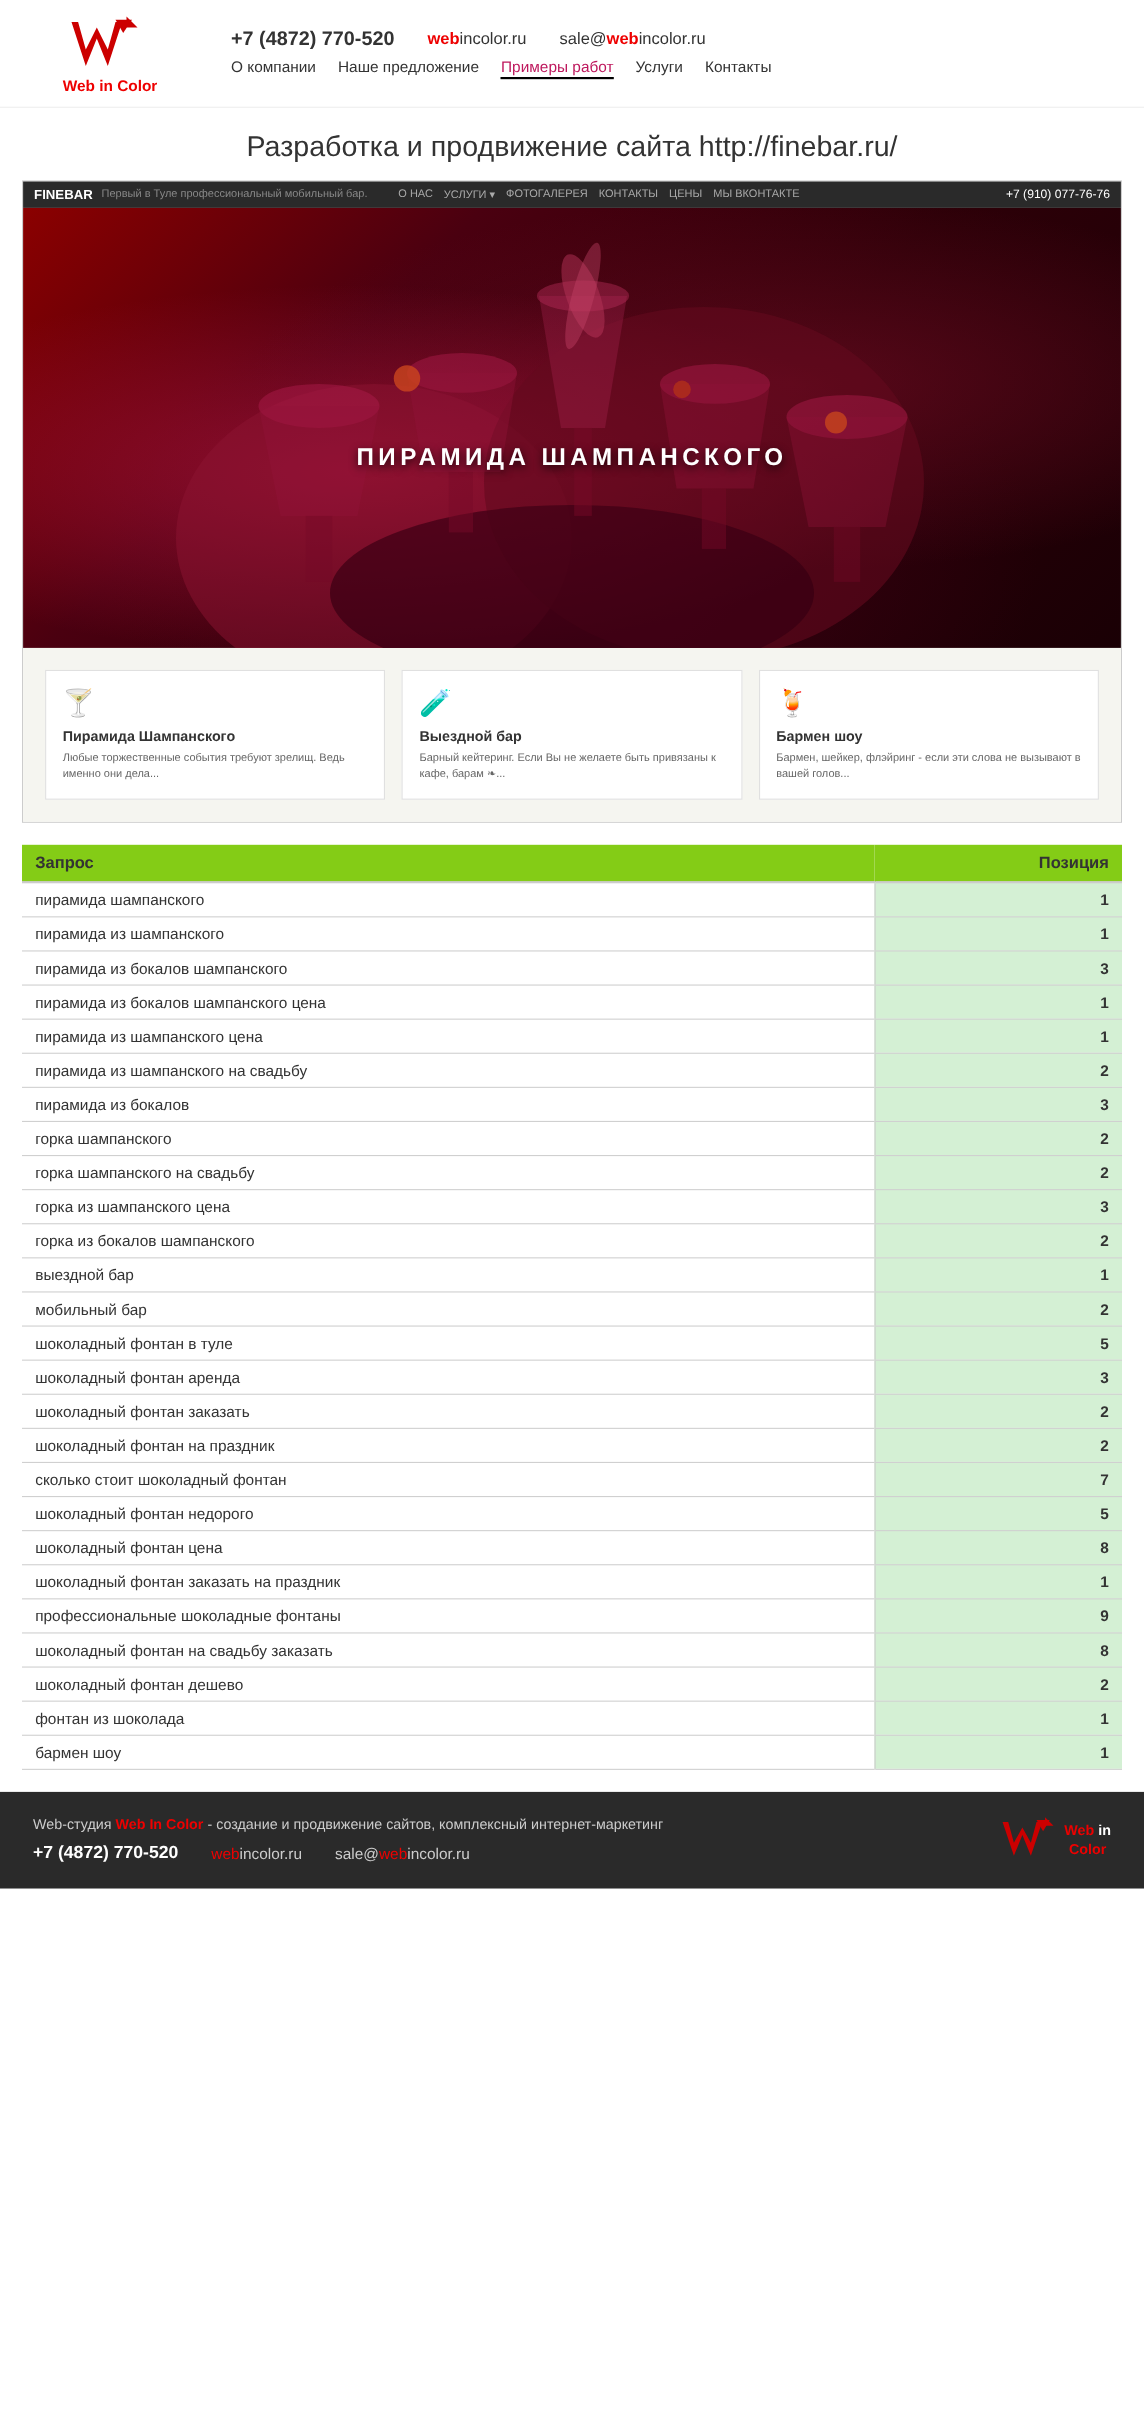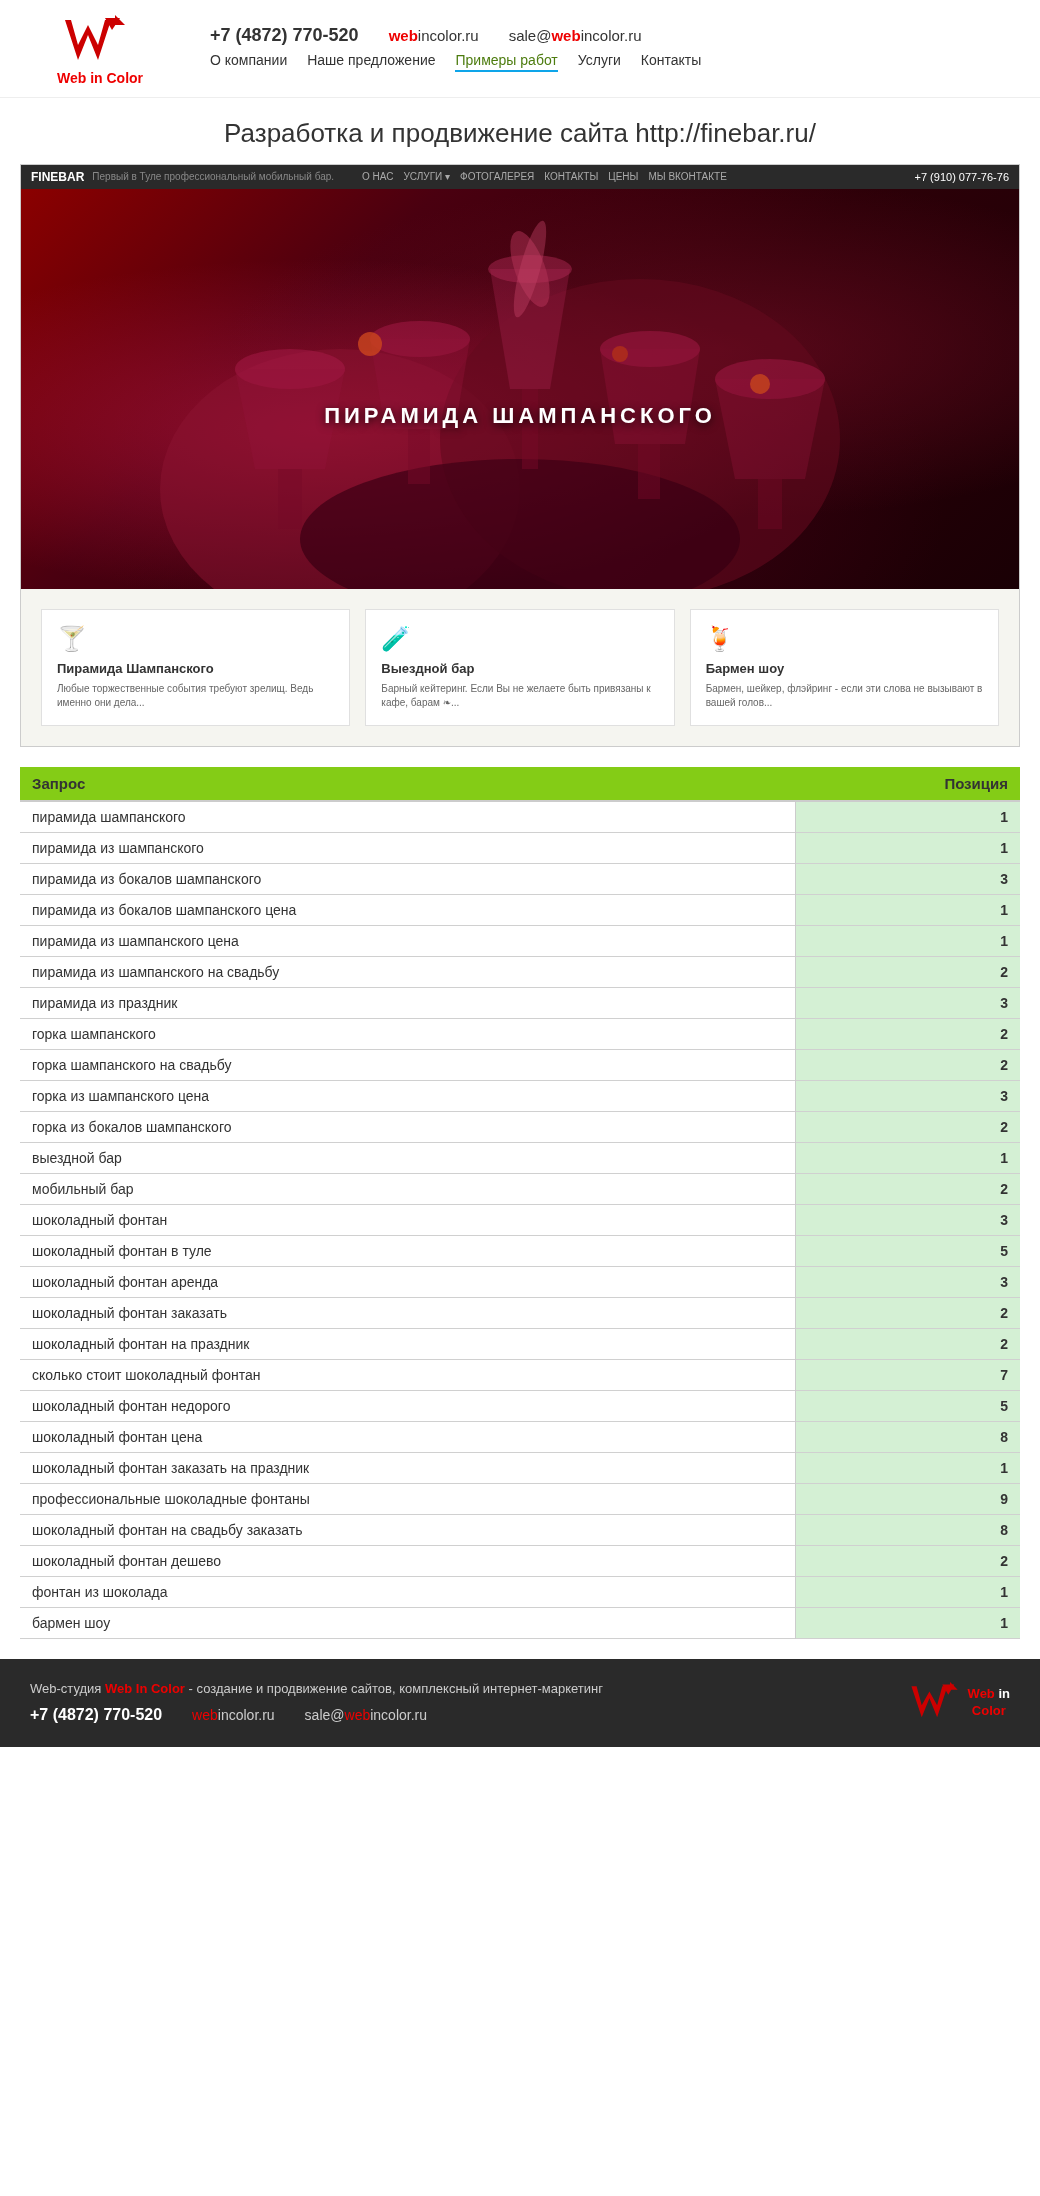--- a/index.html
+++ b/index.html
@@ -56,22 +56,22 @@
       display: flex;
       gap: 20px;
     }
     .nav-item {
       font-size: 14px;
       color: #333;
       text-decoration: none;
       cursor: pointer;
     }
     .nav-item.active {
-      color: #4d7c0f;
-      border-bottom: 2px solid #0ea5e9;
+      color: #be185d;
+      border-bottom: 2px solid #000000;
       padding-bottom: 2px;
     }
 
     
     .page-title-section {
       text-align: center;
       padding: 20px 40px 15px;
     }
     .page-title {
       font-size: 26px;
@@ -402,21 +402,21 @@
         </tr>
         <tr>
           <td>пирамида из шампанского цена</td>
           <td>1</td>
         </tr>
         <tr>
           <td>пирамида из шампанского на свадьбу</td>
           <td>2</td>
         </tr>
         <tr>
-          <td>пирамида из праздник</td>
+          <td>пирамида из бокалов</td>
           <td>3</td>
         </tr>
         <tr>
           <td>горка шампанского</td>
           <td>2</td>
         </tr>
         <tr>
           <td>горка шампанского на свадьбу</td>
           <td>2</td>
         </tr>
@@ -428,24 +428,20 @@
           <td>горка из бокалов шампанского</td>
           <td>2</td>
         </tr>
         <tr>
           <td>выездной бар</td>
           <td>1</td>
         </tr>
         <tr>
           <td>мобильный бар</td>
           <td>2</td>
-        </tr>
-        <tr>
-          <td>шоколадный фонтан</td>
-          <td>3</td>
         </tr>
         <tr>
           <td>шоколадный фонтан в туле</td>
           <td>5</td>
         </tr>
         <tr>
           <td>шоколадный фонтан аренда</td>
           <td>3</td>
         </tr>
         <tr>

